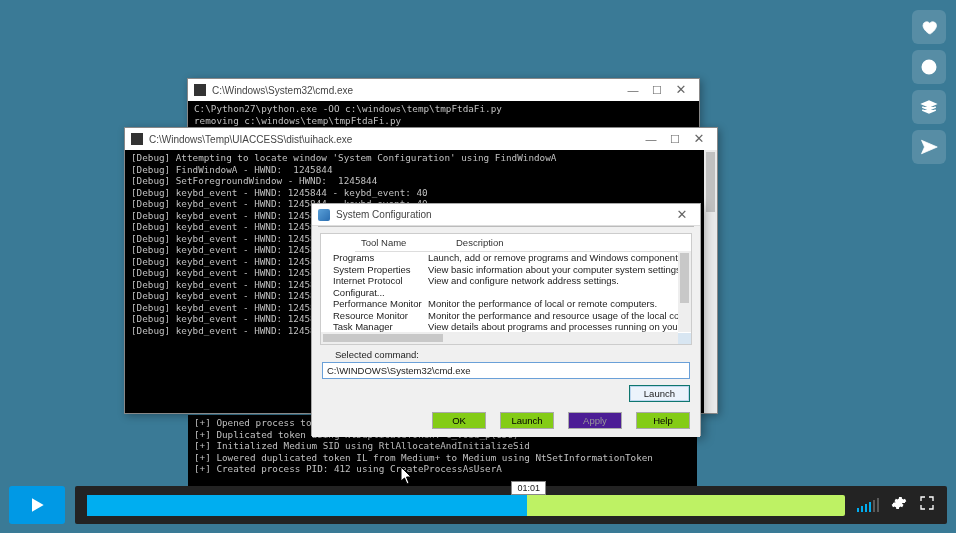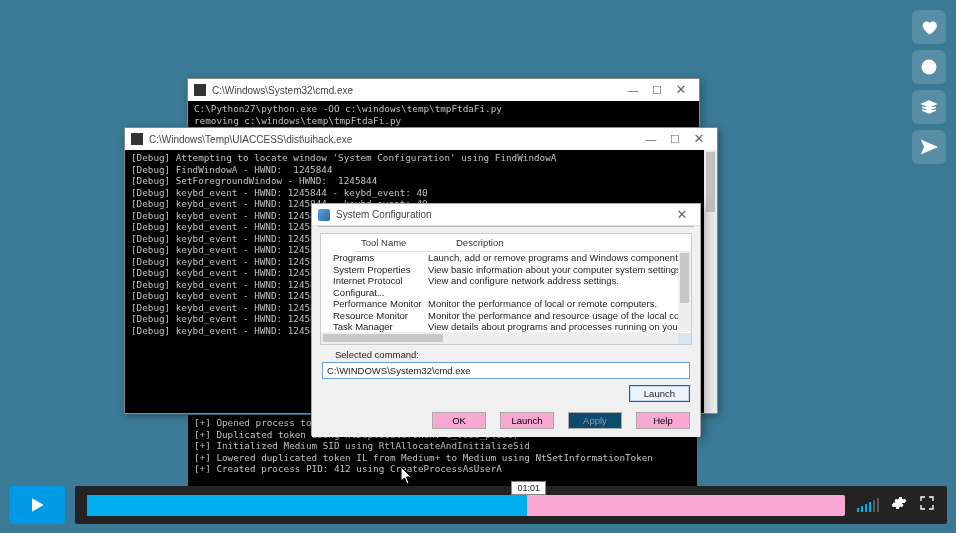--- a/index.html
+++ b/index.html
@@ -163,41 +163,41 @@
   font-size: 9.5px; padding: 2px 14px; border: 1px solid #0f766e;
   background: #ecf3fb; color: #222; cursor: pointer;
   box-shadow: inset 0 0 0 1px #bcd6ef;
 }
 .dlg-buttons {
   display: flex; justify-content: flex-end; gap: 14px;
   padding: 6px 10px 8px; background: #f0f0f0;
 }
 .dlg-btn {
   font-size: 9.5px; padding: 2px 0; width: 54px; text-align: center;
-  border: 1px solid #aaa; background: #f9a8d4; cursor: pointer;
-}
-.dlg-btn.disabled { color: #999; background: #0c4a6e; cursor: default;}
+  border: 1px solid #aaa; background: #84cc16; cursor: pointer;
+}
+.dlg-btn.disabled { color: #999; background: #4c1d95; cursor: default;}
 
 .player {
   position: absolute;
   left: 9px; bottom: 9px; right: 9px; height: 38px;
   display: flex; align-items: center; gap: 10px;
 }
 .play-btn {
   width: 56px; height: 38px; background: #0099e5; border-radius: 3px;
   display: flex; align-items: center; justify-content: center; cursor: pointer;
 }
 .play-btn svg { width: 20px; height: 20px; fill: #fff;}
 .track-wrap {
   flex: 1; height: 38px; background: #232323; border-radius: 2px;
   display: flex; align-items: center; padding: 0 12px; gap: 12px;
   position: relative;
 }
 .track {
-  position: relative; flex: 1; height: 21px; background: #f9a8d4;
+  position: relative; flex: 1; height: 21px; background: #bef264;
   border-radius: 2px;
 }
 .track-fill {
   position: absolute; left: 0; top: 0; bottom: 0; width: 58%;
   background: #00aef0;
 }
 .time-tip {
   position: absolute; left: 56%; top: -14px; background: #fff; color: #222;
   font-size: 9px; padding: 1px 5px; border: 1px solid #888;
 }

